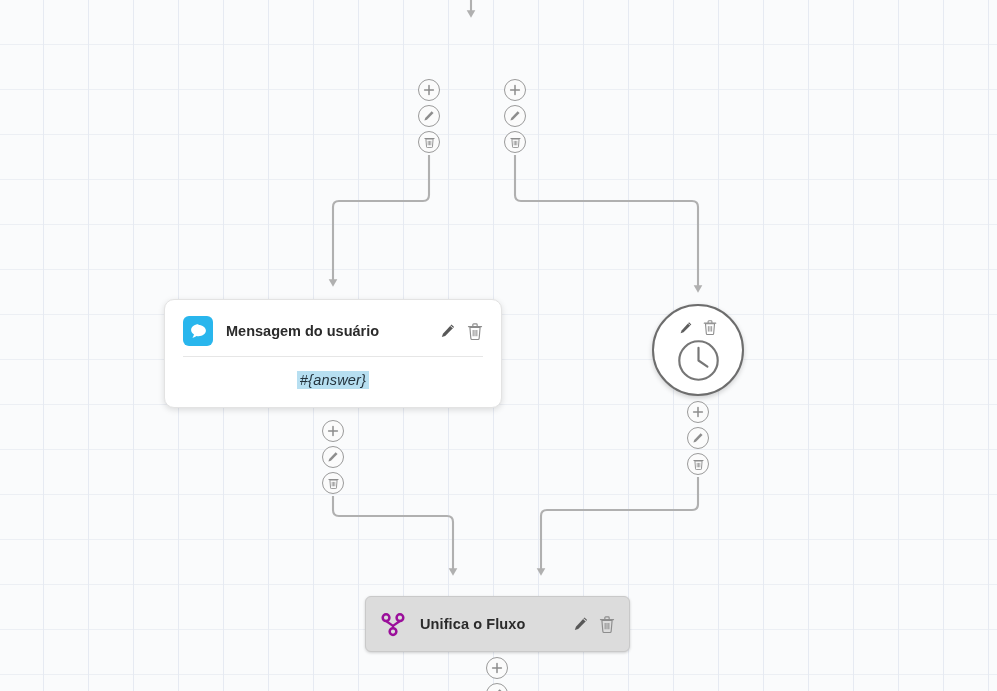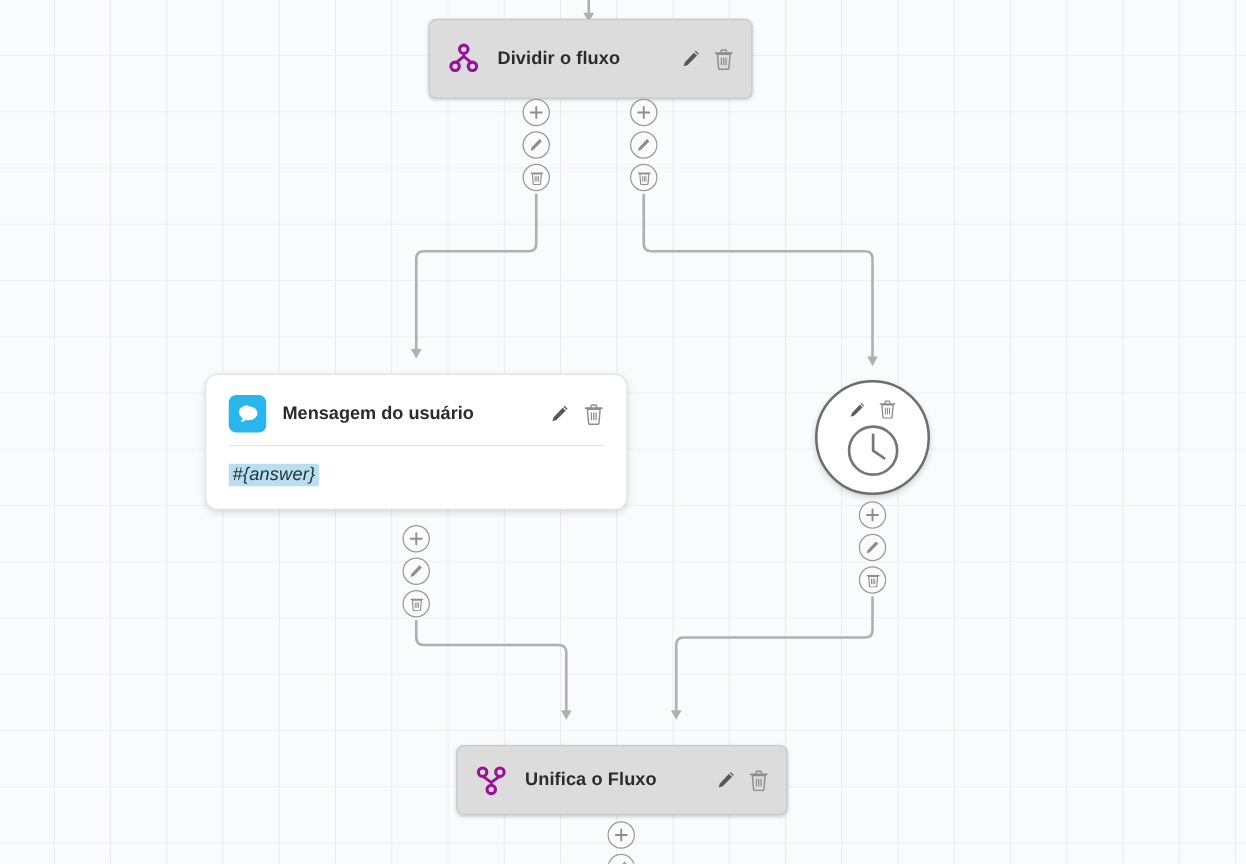--- a/index.html
+++ b/index.html
@@ -112,21 +112,21 @@
     gap: 11px;
     padding-left: 22px;
   }
   .card-sep {
     height: 1px;
     background: #e6e6e6;
     margin: 0 18px;
   }
   .card-body {
     padding: 14px 18px 18px 18px;
-    text-align: left;
+    text-align: center;
   }
   .token {
     display: inline-block;
     font-style: italic;
     font-size: 14.5px;
     color: #23323c;
     background: #b7dff1;
     padding: 1px 3px;
     letter-spacing: 0.2px;
   }
@@ -197,43 +197,20 @@
       <path d="M429,155 L429,195 Q429,201 423,201 L339,201 Q333,201 333,207 L333,283" marker-end="url(#arrow)"></path>
 
       <path d="M515,155 L515,195 Q515,201 521,201 L692,201 Q698,201 698,207 L698,289" marker-end="url(#arrow)"></path>
 
       <path d="M333,496 L333,510 Q333,516 339,516 L447,516 Q453,516 453,522 L453,572" marker-end="url(#arrow)"></path>
 
       <path d="M698,477 L698,504 Q698,510 692,510 L547,510 Q541,510 541,516 L541,572" marker-end="url(#arrow)"></path>
     </g>
   </svg>
 
-  <div class="node box-node" style="left:343px; top:15px; width:259px; height:64px;">
-    <svg class="node-icon" viewBox="0 0 24 24">
-      <g stroke="#9b0f9b" stroke-width="2.1" fill="none">
-        <path d="M12 7.4 L12 10.2 M12 10.2 L6.2 15 M12 10.2 L17.8 15"></path>
-      </g>
-      <circle cx="12" cy="5" r="3.1" fill="none" stroke="#9b0f9b" stroke-width="2.3"></circle>
-      <circle cx="5.6" cy="17.6" r="3.1" fill="none" stroke="#9b0f9b" stroke-width="2.3"></circle>
-      <circle cx="18.4" cy="17.6" r="3.1" fill="none" stroke="#9b0f9b" stroke-width="2.3"></circle>
-    </svg>
-    <span class="node-title">Dividir o fluxo</span>
-    <span class="node-actions">
-      <svg class="act" width="16" height="16" viewBox="0 0 20 20">
-        <path d="M14.4 1.9 L17.6 5.1 L6.5 16.2 L2.3 17.6 L3.7 13.4 Z" fill="#585858"></path>
-        <path d="M13.0 3.3 L16.2 6.5" stroke="#dcdcdc" stroke-width="1.3" fill="none"></path>
-      </svg>
-      <svg class="act" width="16" height="17" viewBox="0 0 20 22">
-        <path d="M3.4 5.6 h13.2 l-1.2 14.2 a1.6 1.6 0 0 1 -1.6 1.5 h-7.6 a1.6 1.6 0 0 1 -1.6 -1.5 Z" fill="none" stroke="#8d8d8d" stroke-width="1.5"></path>
-        <path d="M1.6 4.6 h16.8" stroke="#8d8d8d" stroke-width="1.7" fill="none" stroke-linecap="round"></path>
-        <path d="M7.2 4.3 v-2.0 a1.1 1.1 0 0 1 1.1 -1.1 h3.4 a1.1 1.1 0 0 1 1.1 1.1 v2.0" fill="none" stroke="#8d8d8d" stroke-width="1.5"></path>
-        <path d="M7.6 9 v8 M10 9 v8 M12.4 9 v8" stroke="#8d8d8d" stroke-width="1.3"></path>
-      </svg>
-    </span>
-  </div>
 
   <div class="conn-stack" style="left:418px; top:79px;">
     <div class="conn-btn">
       <svg width="12" height="12" viewBox="0 0 12 12">
         <path d="M6 1.6 v8.8 M1.6 6 h8.8" stroke="#8d8d8d" stroke-width="1.5" stroke-linecap="round"></path>
       </svg>
     </div>
     <div class="conn-btn">
       <svg width="12" height="12" viewBox="0 0 20 20">
         <path d="M14.4 1.9 L17.6 5.1 L6.5 16.2 L2.3 17.6 L3.7 13.4 Z" fill="#8d8d8d"></path>

